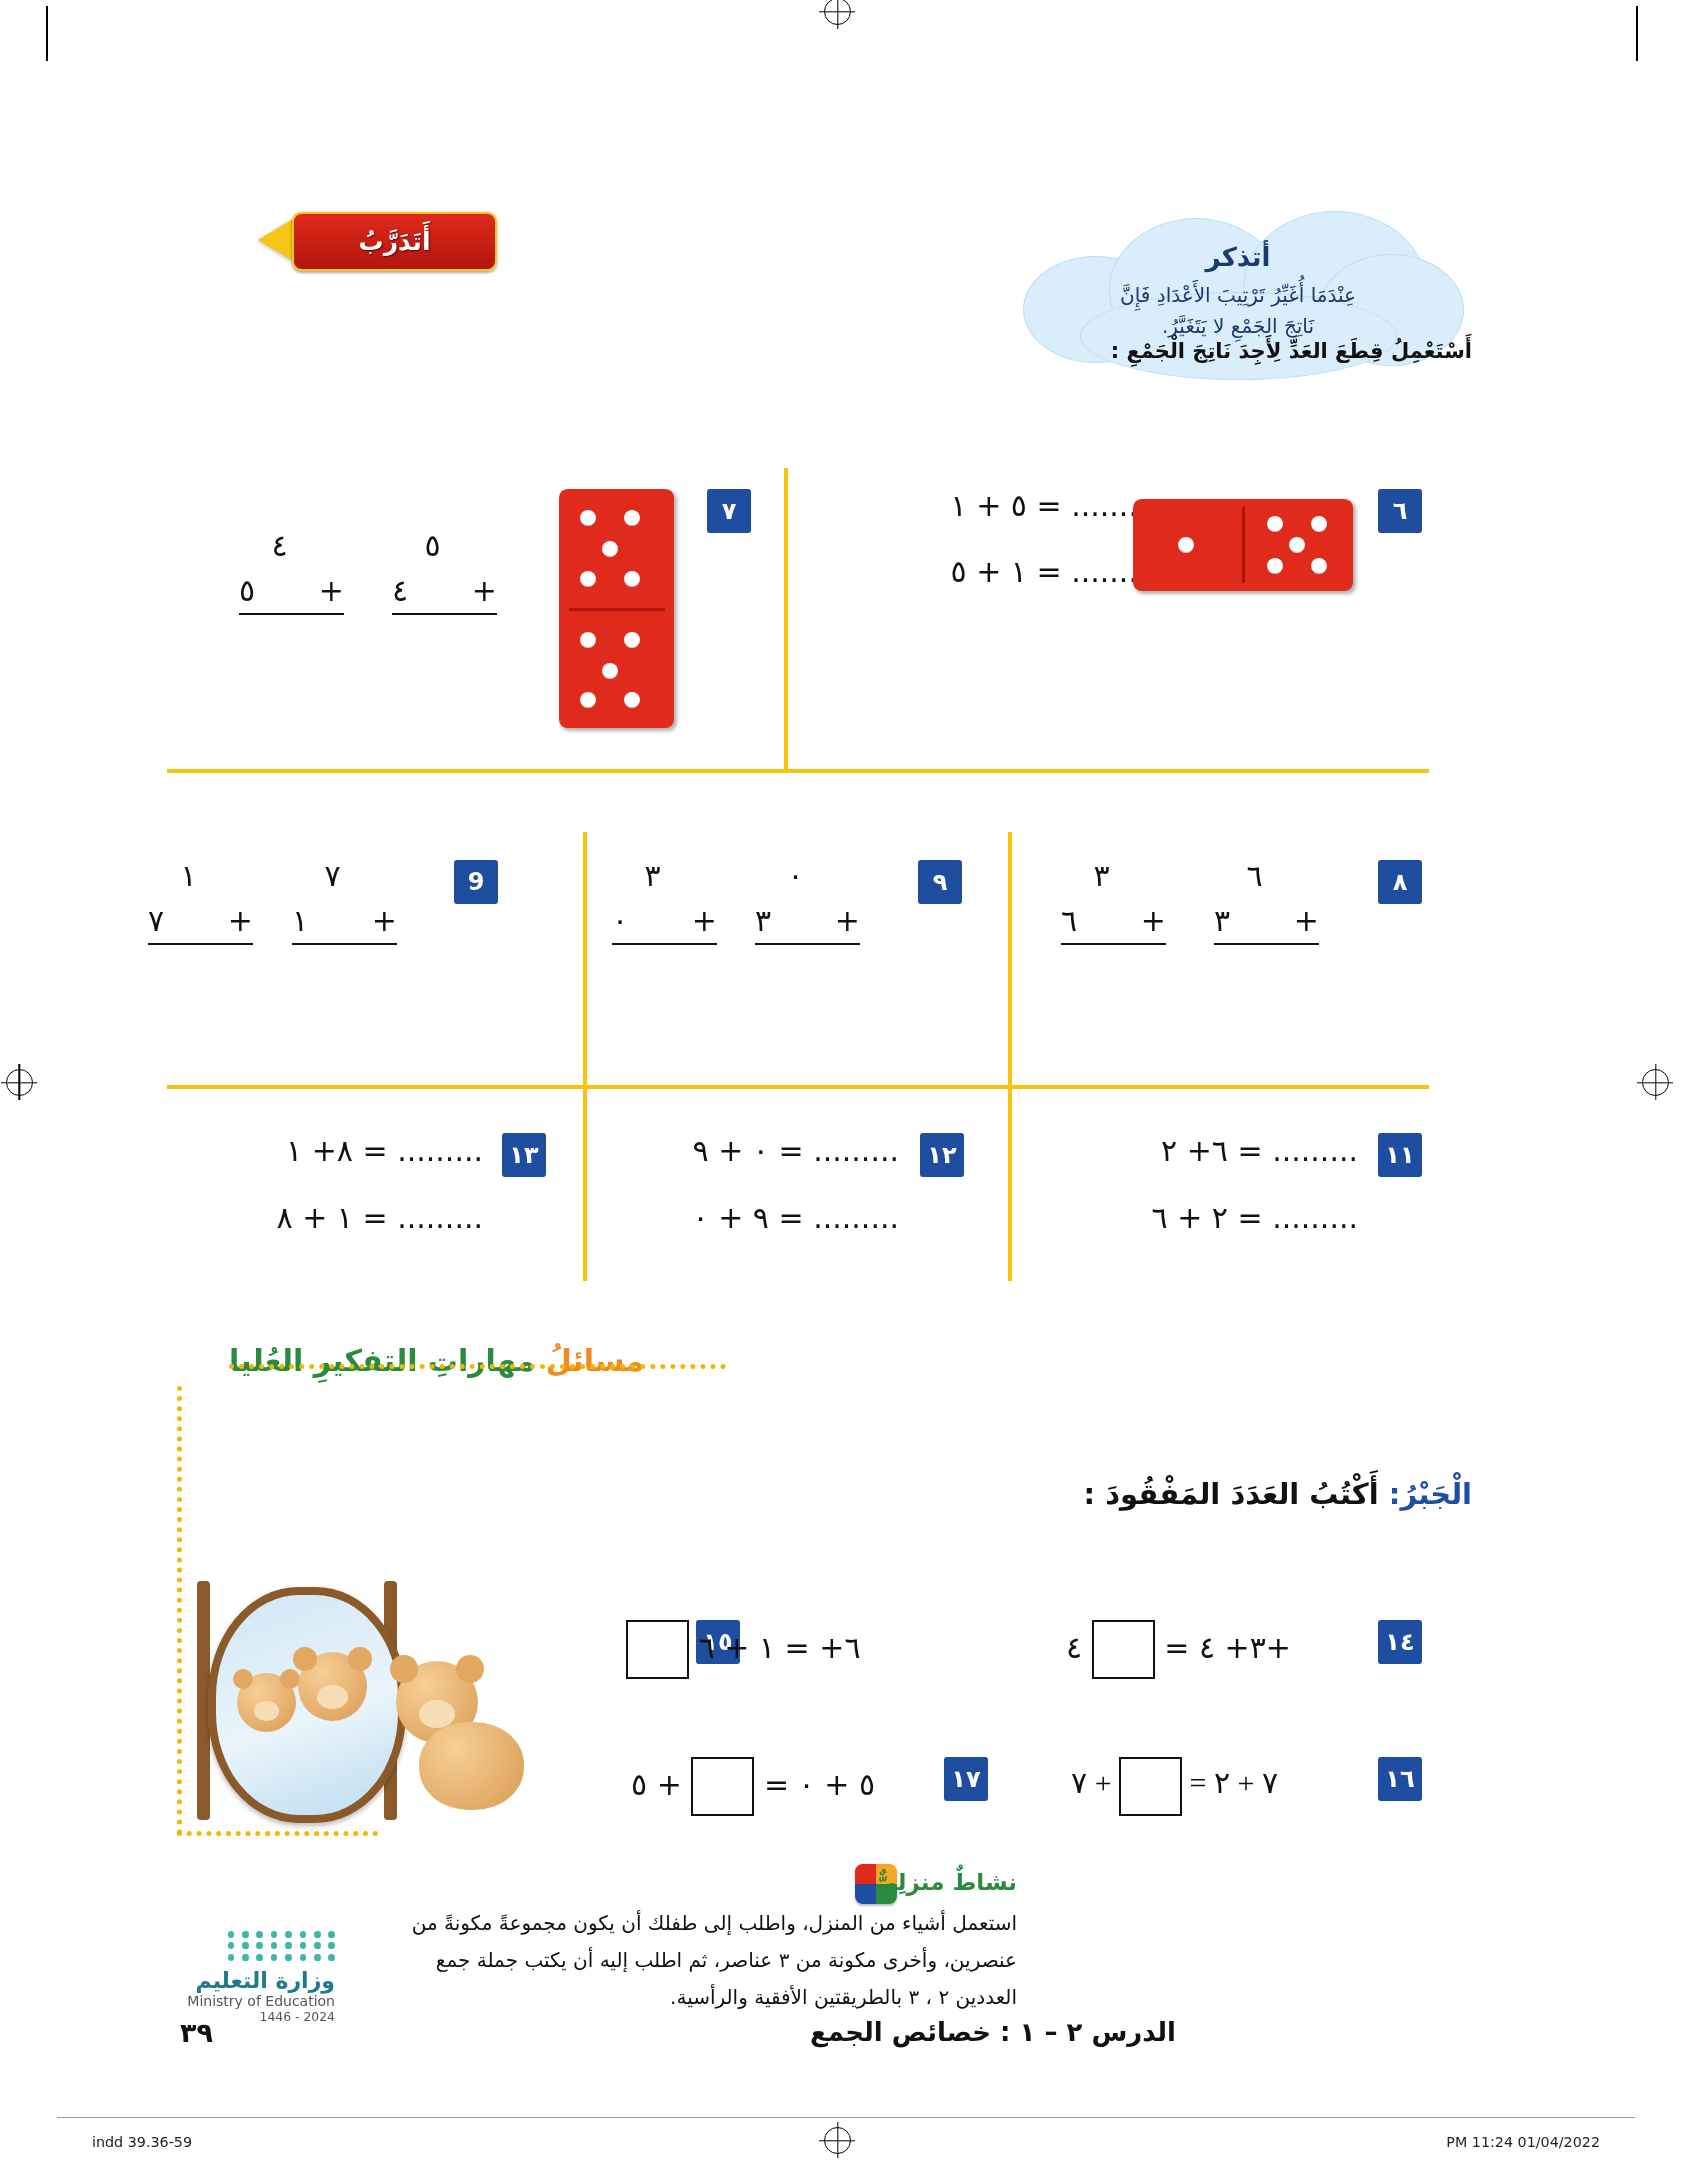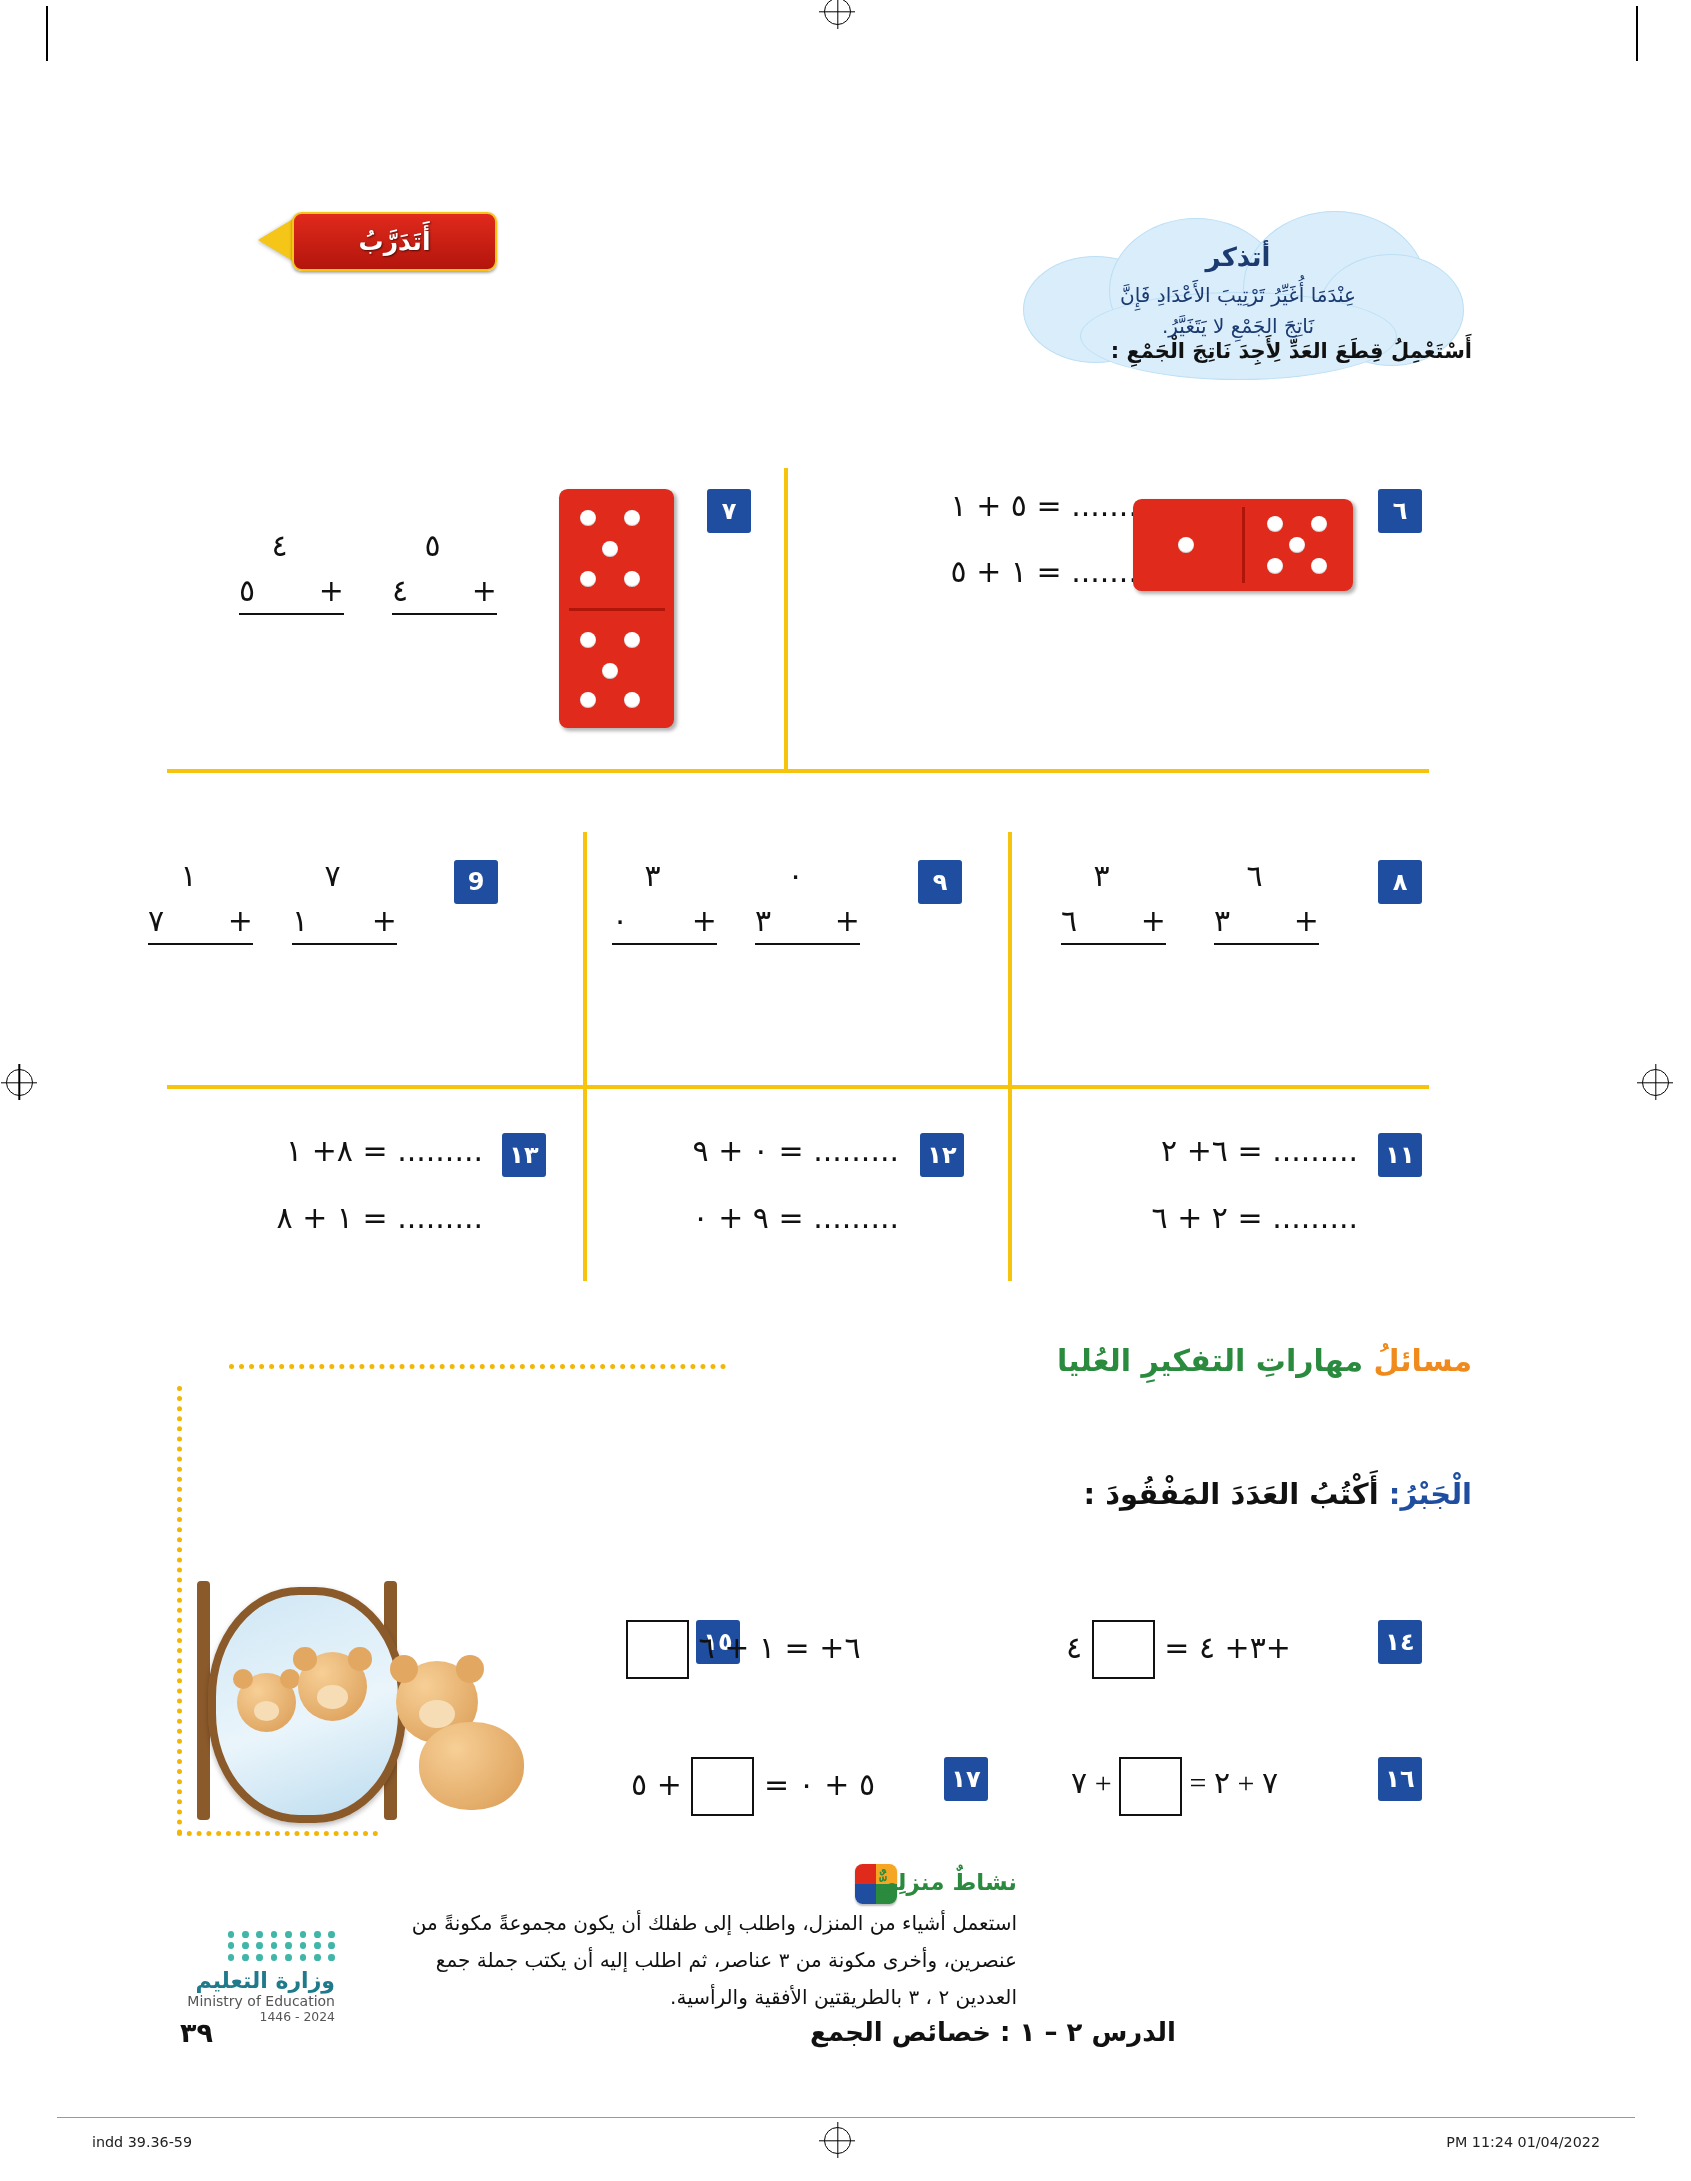--- a/index.html
+++ b/index.html
@@ -79,21 +79,21 @@
 
   
   .heq{position:absolute;font-size:30px;color:#111;white-space:nowrap;direction:ltr;text-align:right;}
 
   
   .domino{position:absolute;background:#e02a1c;border-radius:8.6px;box-shadow:2.9px 2.9px 3.8px rgba(0,0,0,.3);}
   .domino .divider{position:absolute;background:#b01509;}
   .pip{position:absolute;width:16.3px;height:16.3px;border-radius:50%;background:#fff;box-shadow:inset 0 -1px 1px rgba(0,0,0,.2);}
 
   
-  .hots{position:absolute;right:220px;top:1491px;width:1243px;text-align:right;font-size:30px;font-weight:bold;}
+  .hots{position:absolute;right:220px;top:1491px;width:1243px;text-align:left;font-size:30px;font-weight:bold;}
   .hots .w1{color:#f08a1d;}
   .hots .w2{color:#2a8a3e;}
   .hots .dots{
     position:absolute;left:0;top:21px;width:497px;border-top:5.7px dotted #f2b705;
   }
   .dotborder-v{position:absolute;border-right:5.7px dotted #f2b705;}
   .dotborder-h{position:absolute;border-top:5.7px dotted #f2b705;}
 
   .algebra{position:absolute;right:220px;top:1587px;font-size:29px;font-weight:bold;}
   .algebra .lbl{color:#1f4ea1;}

